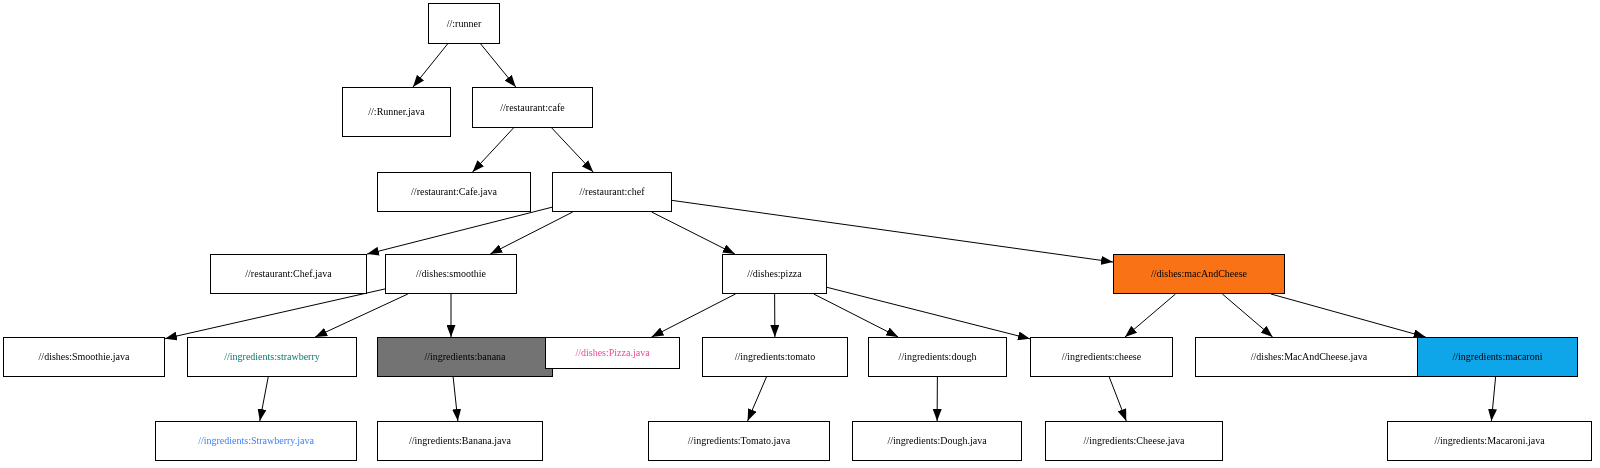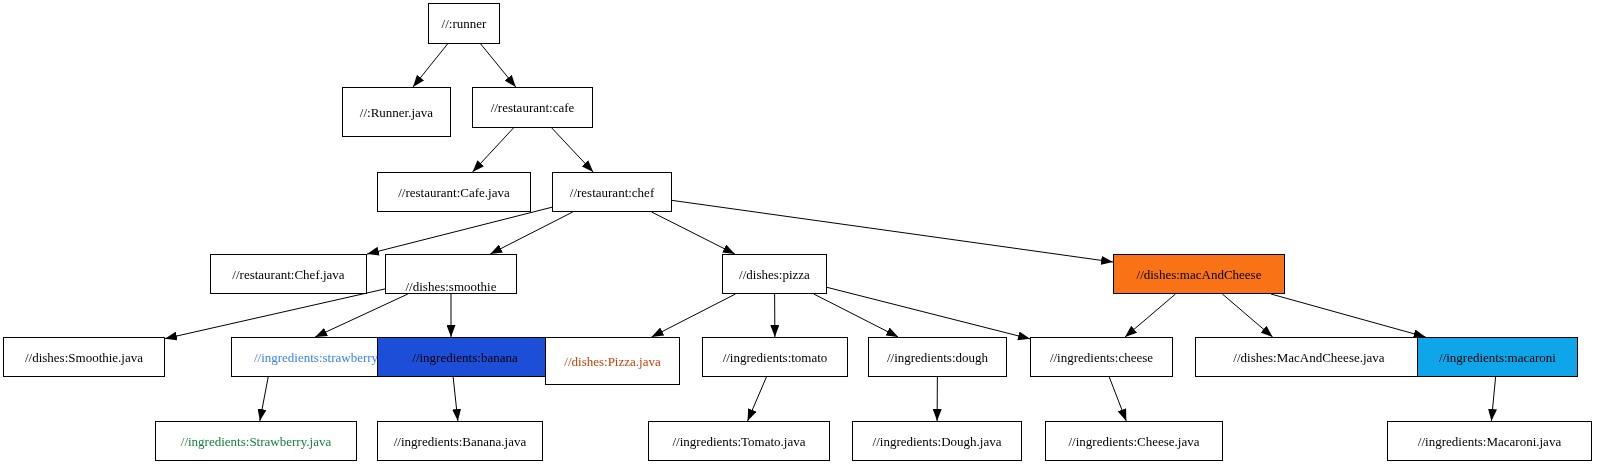--- a/index.html
+++ b/index.html
@@ -31,21 +31,21 @@
   }
   .node {
     position: absolute;
     box-sizing: border-box;
     border: 1px solid #000000;
     background: #ffffff;
     color: #000000;
     display: flex;
     align-items: center;
     justify-content: center;
-    font-size: 13px;
+    font-size: 10px;
     line-height: 1;
     white-space: nowrap;
   }
   .node span {
     display: inline-block;
     padding: 0 2px;
   }
 </style>
 </head>
 <body>
@@ -96,57 +96,57 @@
       </div>
       <div class="node" style="left: 377px; top: 172px; width: 154px; height: 40px; border-color: rgb(0, 0, 0); background: rgb(255, 255, 255); color: rgb(0, 0, 0);">
         <span>//restaurant:Cafe.java</span>
       </div>
       <div class="node" style="left: 552px; top: 172px; width: 120px; height: 40px; border-color: rgb(0, 0, 0); background: rgb(255, 255, 255); color: rgb(0, 0, 0);">
         <span>//restaurant:chef</span>
       </div>
       <div class="node" style="left: 210px; top: 254px; width: 157px; height: 40px; border-color: rgb(0, 0, 0); background: rgb(255, 255, 255); color: rgb(0, 0, 0);">
         <span>//restaurant:Chef.java</span>
       </div>
-      <div class="node" style="left: 385px; top: 254px; width: 132px; height: 40px; border-color: rgb(0, 0, 0); background: rgb(255, 255, 255); color: rgb(0, 0, 0); align-items: flex-end;">
+      <div class="node" style="left: 385px; top: 254px; width: 132px; height: 40px; border-color: rgb(0, 0, 0); background: rgb(255, 255, 255); color: rgb(0, 0, 0);">
         <span>//dishes:smoothie</span>
       </div>
       <div class="node" style="left: 722px; top: 254px; width: 105px; height: 40px; border-color: rgb(0, 0, 0); background: rgb(255, 255, 255); color: rgb(0, 0, 0);">
         <span>//dishes:pizza</span>
       </div>
       <div class="node" style="left: 1113px; top: 254px; width: 172px; height: 40px; border-color: rgb(0, 0, 0); background: #f97316; color: rgb(0, 0, 0);">
         <span>//dishes:macAndCheese</span>
       </div>
       <div class="node" style="left: 3px; top: 337px; width: 162px; height: 40px; border-color: rgb(0, 0, 0); background: rgb(255, 255, 255); color: rgb(0, 0, 0);">
         <span>//dishes:Smoothie.java</span>
       </div>
-      <div class="node" style="left: 187px; top: 337px; width: 170px; height: 40px; border-color: rgb(0, 0, 0); background: rgb(255, 255, 255); color: #3b82f6; margin-left: 44px;">
+      <div class="node" style="left: 187px; top: 337px; width: 170px; height: 40px; border-color: rgb(0, 0, 0); background: rgb(255, 255, 255); color: #0f766e;">
         <span>//ingredients:strawberry</span>
       </div>
-      <div class="node" style="left: 377px; top: 337px; width: 176px; height: 40px; border-color: rgb(0, 0, 0); background: #1d4ed8; color: rgb(0, 0, 0);">
+      <div class="node" style="left: 377px; top: 337px; width: 176px; height: 40px; border-color: rgb(0, 0, 0); background: #737373; color: rgb(0, 0, 0);">
         <span>//ingredients:banana</span>
       </div>
-      <div class="node" style="left: 545px; top: 337px; width: 135px; height: 48px; border-color: rgb(0, 0, 0); background: rgb(255, 255, 255); color: #c2410c;">
+      <div class="node" style="left: 545px; top: 337px; width: 135px; height: 32px; border-color: rgb(0, 0, 0); background: rgb(255, 255, 255); color: #ec4899;">
         <span>//dishes:Pizza.java</span>
       </div>
       <div class="node" style="left: 702px; top: 337px; width: 146px; height: 40px; border-color: rgb(0, 0, 0); background: rgb(255, 255, 255); color: rgb(0, 0, 0);">
         <span>//ingredients:tomato</span>
       </div>
       <div class="node" style="left: 868px; top: 337px; width: 139px; height: 40px; border-color: rgb(0, 0, 0); background: rgb(255, 255, 255); color: rgb(0, 0, 0);">
         <span>//ingredients:dough</span>
       </div>
       <div class="node" style="left: 1030px; top: 337px; width: 143px; height: 40px; border-color: rgb(0, 0, 0); background: rgb(255, 255, 255); color: rgb(0, 0, 0);">
         <span>//ingredients:cheese</span>
       </div>
       <div class="node" style="left: 1195px; top: 337px; width: 228px; height: 40px; border-color: rgb(0, 0, 0); background: rgb(255, 255, 255); color: rgb(0, 0, 0);">
         <span>//dishes:MacAndCheese.java</span>
       </div>
       <div class="node" style="left: 1417px; top: 337px; width: 161px; height: 40px; border-color: rgb(0, 0, 0); background: #0ea5e9; color: rgb(0, 0, 0); justify-content: center;">
         <span>//ingredients:macaroni</span>
       </div>
-      <div class="node" style="left: 155px; top: 421px; width: 202px; height: 40px; border-color: rgb(0, 0, 0); background: rgb(255, 255, 255); color: #15803d;">
+      <div class="node" style="left: 155px; top: 421px; width: 202px; height: 40px; border-color: rgb(0, 0, 0); background: rgb(255, 255, 255); color: #3b82f6;">
         <span>//ingredients:Strawberry.java</span>
       </div>
       <div class="node" style="left: 377px; top: 421px; width: 166px; height: 40px; border-color: rgb(0, 0, 0); background: rgb(255, 255, 255); color: rgb(0, 0, 0);">
         <span>//ingredients:Banana.java</span>
       </div>
       <div class="node" style="left: 648px; top: 421px; width: 182px; height: 40px; border-color: rgb(0, 0, 0); background: rgb(255, 255, 255); color: rgb(0, 0, 0);">
         <span>//ingredients:Tomato.java</span>
       </div>
       <div class="node" style="left: 852px; top: 421px; width: 170px; height: 40px; border-color: rgb(0, 0, 0); background: rgb(255, 255, 255); color: rgb(0, 0, 0);">
         <span>//ingredients:Dough.java</span>

